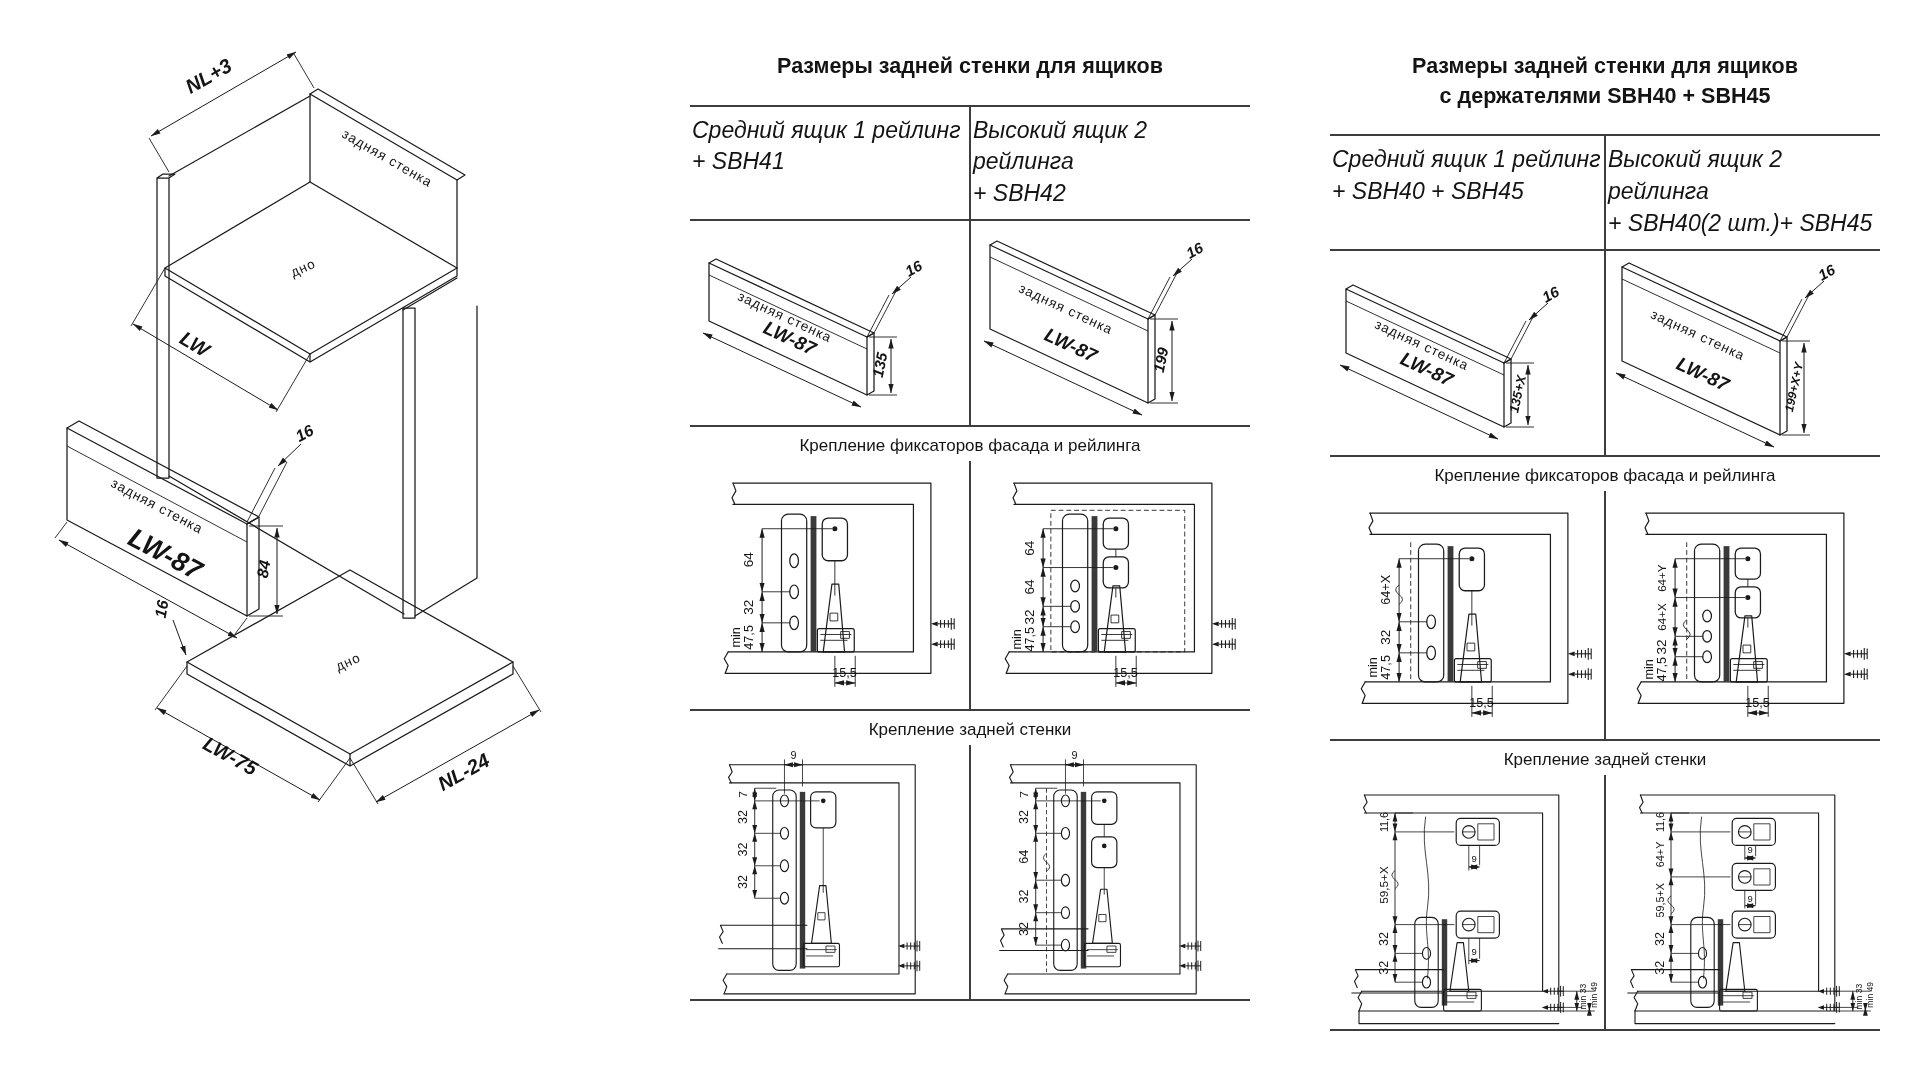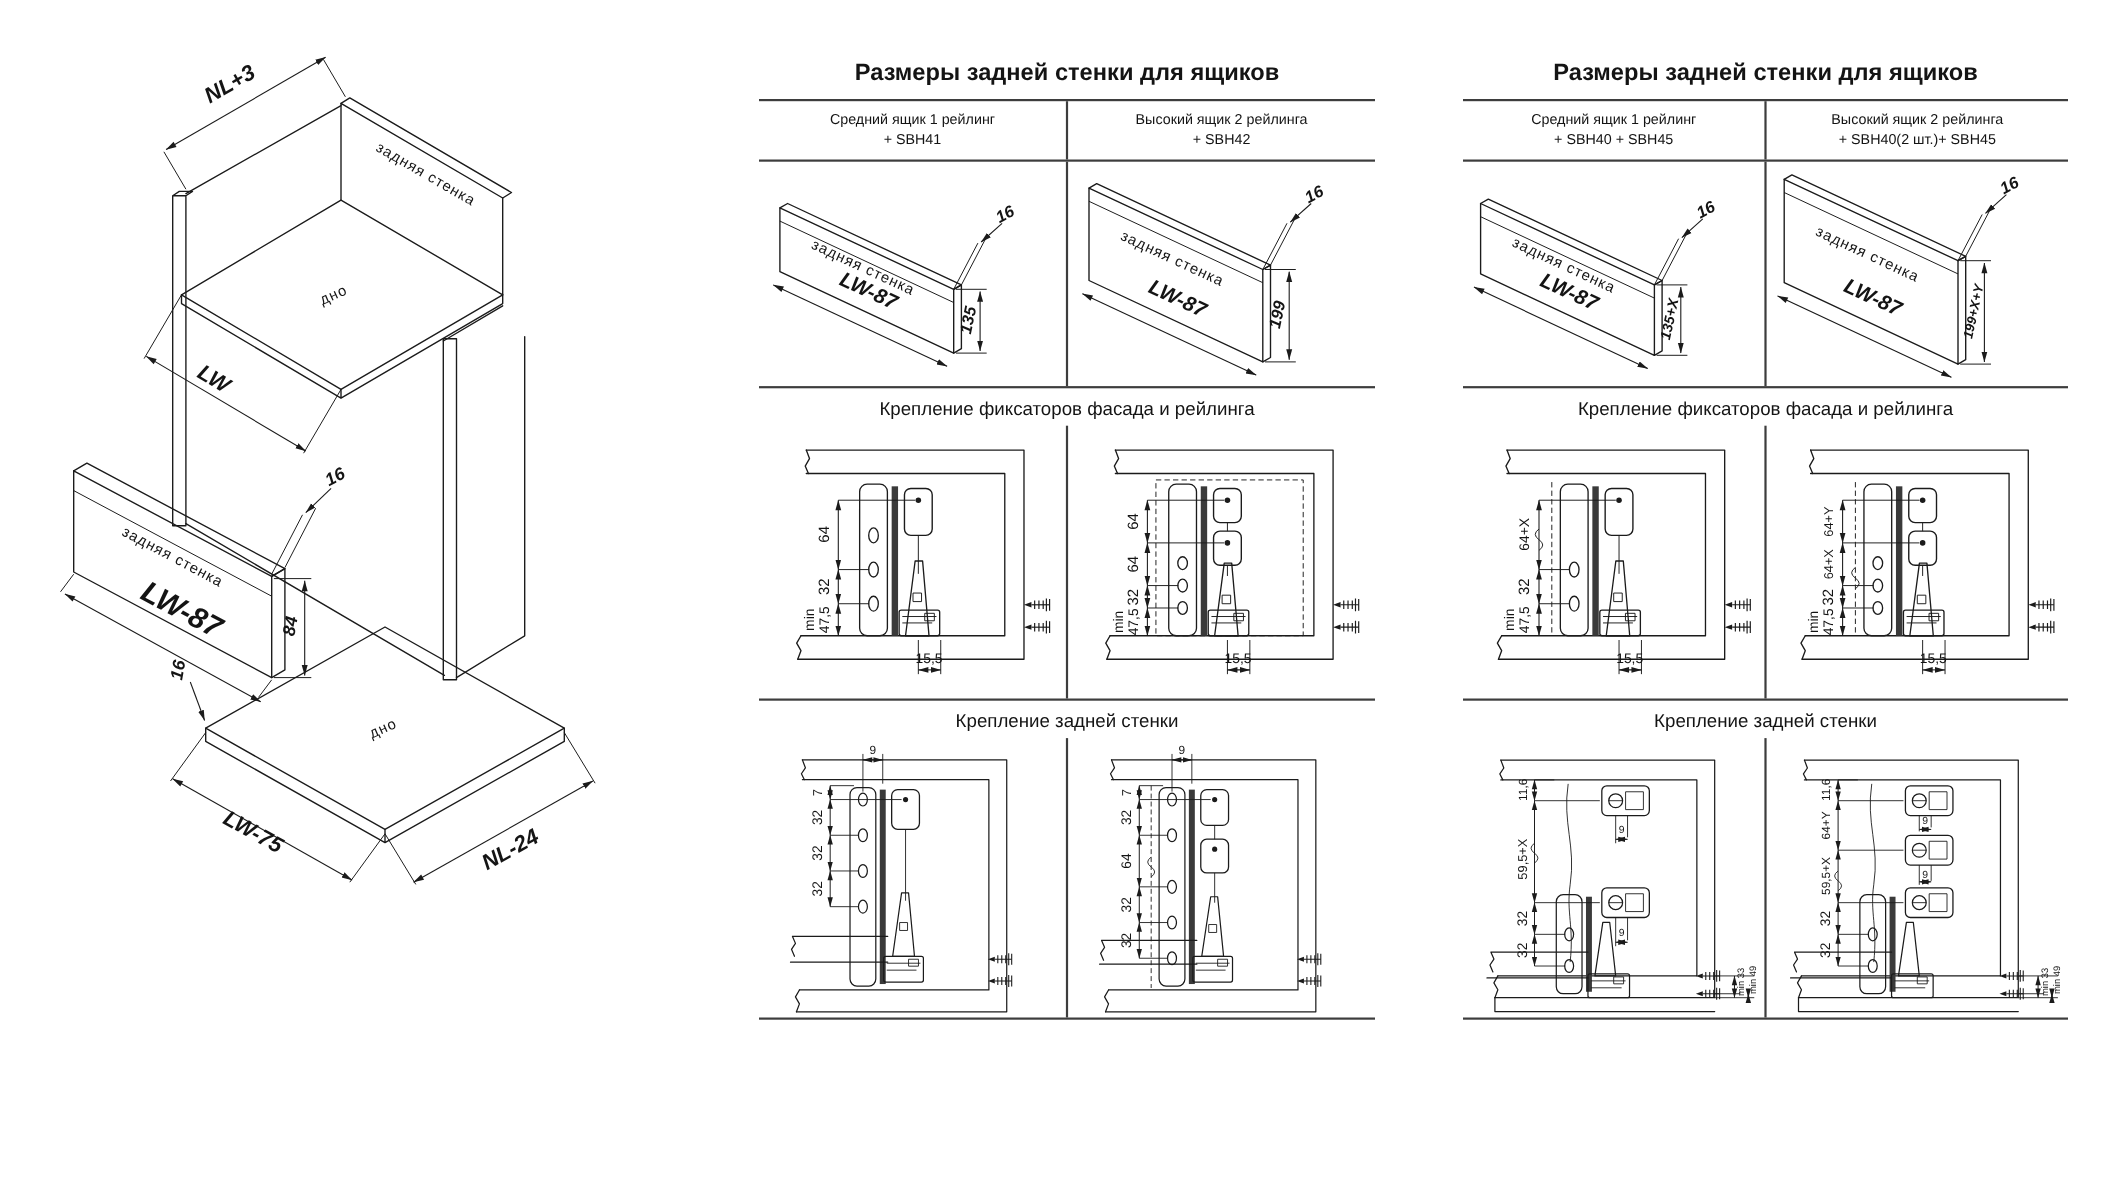--- a/index.html
+++ b/index.html
@@ -21,23 +21,23 @@
   .dt{font-size:14px}
   .dt13{font-size:13px}
   .dt12{font-size:12px}
   .dt10{font-size:10.5px}
   .dt9{font-size:9.5px}
   .bi{font-style:italic;font-weight:bold}
   .f15{font-size:15px}.f16{font-size:16px}.f19{font-size:19px}.f20{font-size:20px}.f27{font-size:27px}
   .face{font-size:13.5px;letter-spacing:1px}
   
   .sec{position:absolute;top:52px}
-  .sec-title{text-align:center;font-weight:bold;font-size:21.5px;line-height:1.38;padding-bottom:8px;border-bottom:2px solid #3d3d3d}
+  .sec-title{text-align:center;font-weight:bold;font-size:21.5px;line-height:1.38;padding-bottom:23px;border-bottom:2px solid #3d3d3d}
   .headrow{display:flex;border-bottom:2px solid #3d3d3d}
-  .hcell{flex:1;text-align:center;font-size:13px;line-height:1.38;padding:8px 2px 9px}
+  .hcell{flex:1;text-align:left;font-style:italic;font-size:23px;line-height:1.38;padding:8px 2px 9px}
   .hcell:first-child{border-right:2px solid #3d3d3d}
   .panelrow{display:flex;border-bottom:2px solid #3d3d3d;height:206px}
   .pcell{flex:1;display:flex;justify-content:center;align-items:center}
   .pcell:first-child{border-right:2px solid #3d3d3d}
   .sub{text-align:center;font-size:17px;padding:9px 0 5px}
   .diagrow{display:flex;border-bottom:2px solid #3d3d3d}
   .diagrow.fix{height:250px}
   .diagrow.back{height:256px}
   .dcell{flex:1;display:flex;justify-content:center;align-items:flex-start;padding-top:5px}
   .dcell:first-child{border-right:2px solid #3d3d3d}
@@ -341,20 +341,21 @@
         <use href="#screw" x="230" y="206"></use>
         <use href="#screw" x="230" y="228"></use>
       </svg>
     </div>
   </div>
 </div>
 
 <div class="sec" id="sec1" style="left:1330px;width:550px">
   <div class="sec-title">
     <div>Размеры задней стенки для ящиков</div>
+    <div>с держателями SBH40 + SBH45</div>
   </div>
   <div class="headrow">
     <div class="hcell">
       <div>Средний ящик 1 рейлинг</div>
       <div>+ SBH40 + SBH45</div>
     </div>
     <div class="hcell">
       <div>Высокий ящик 2 рейлинга</div>
       <div>+ SBH40(2 шт.)+ SBH45</div>
     </div>

